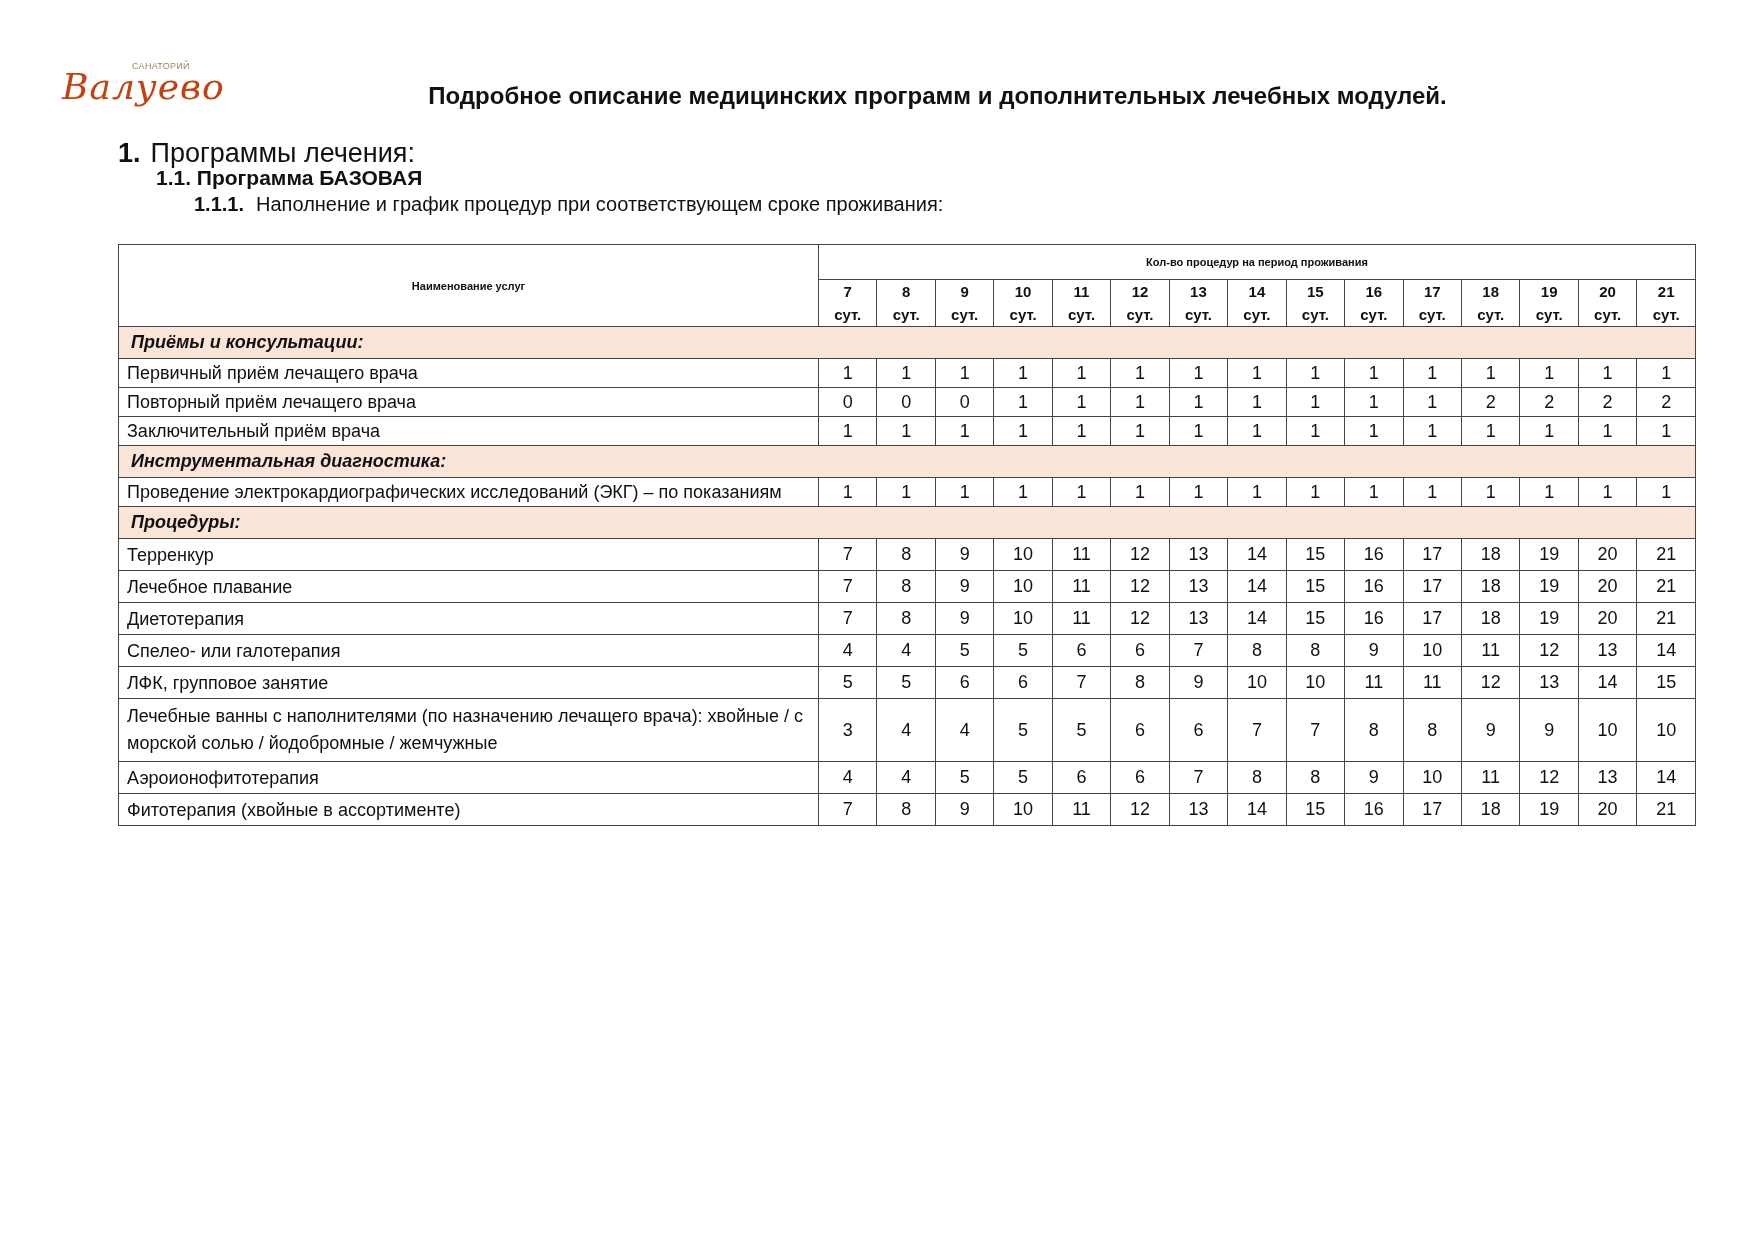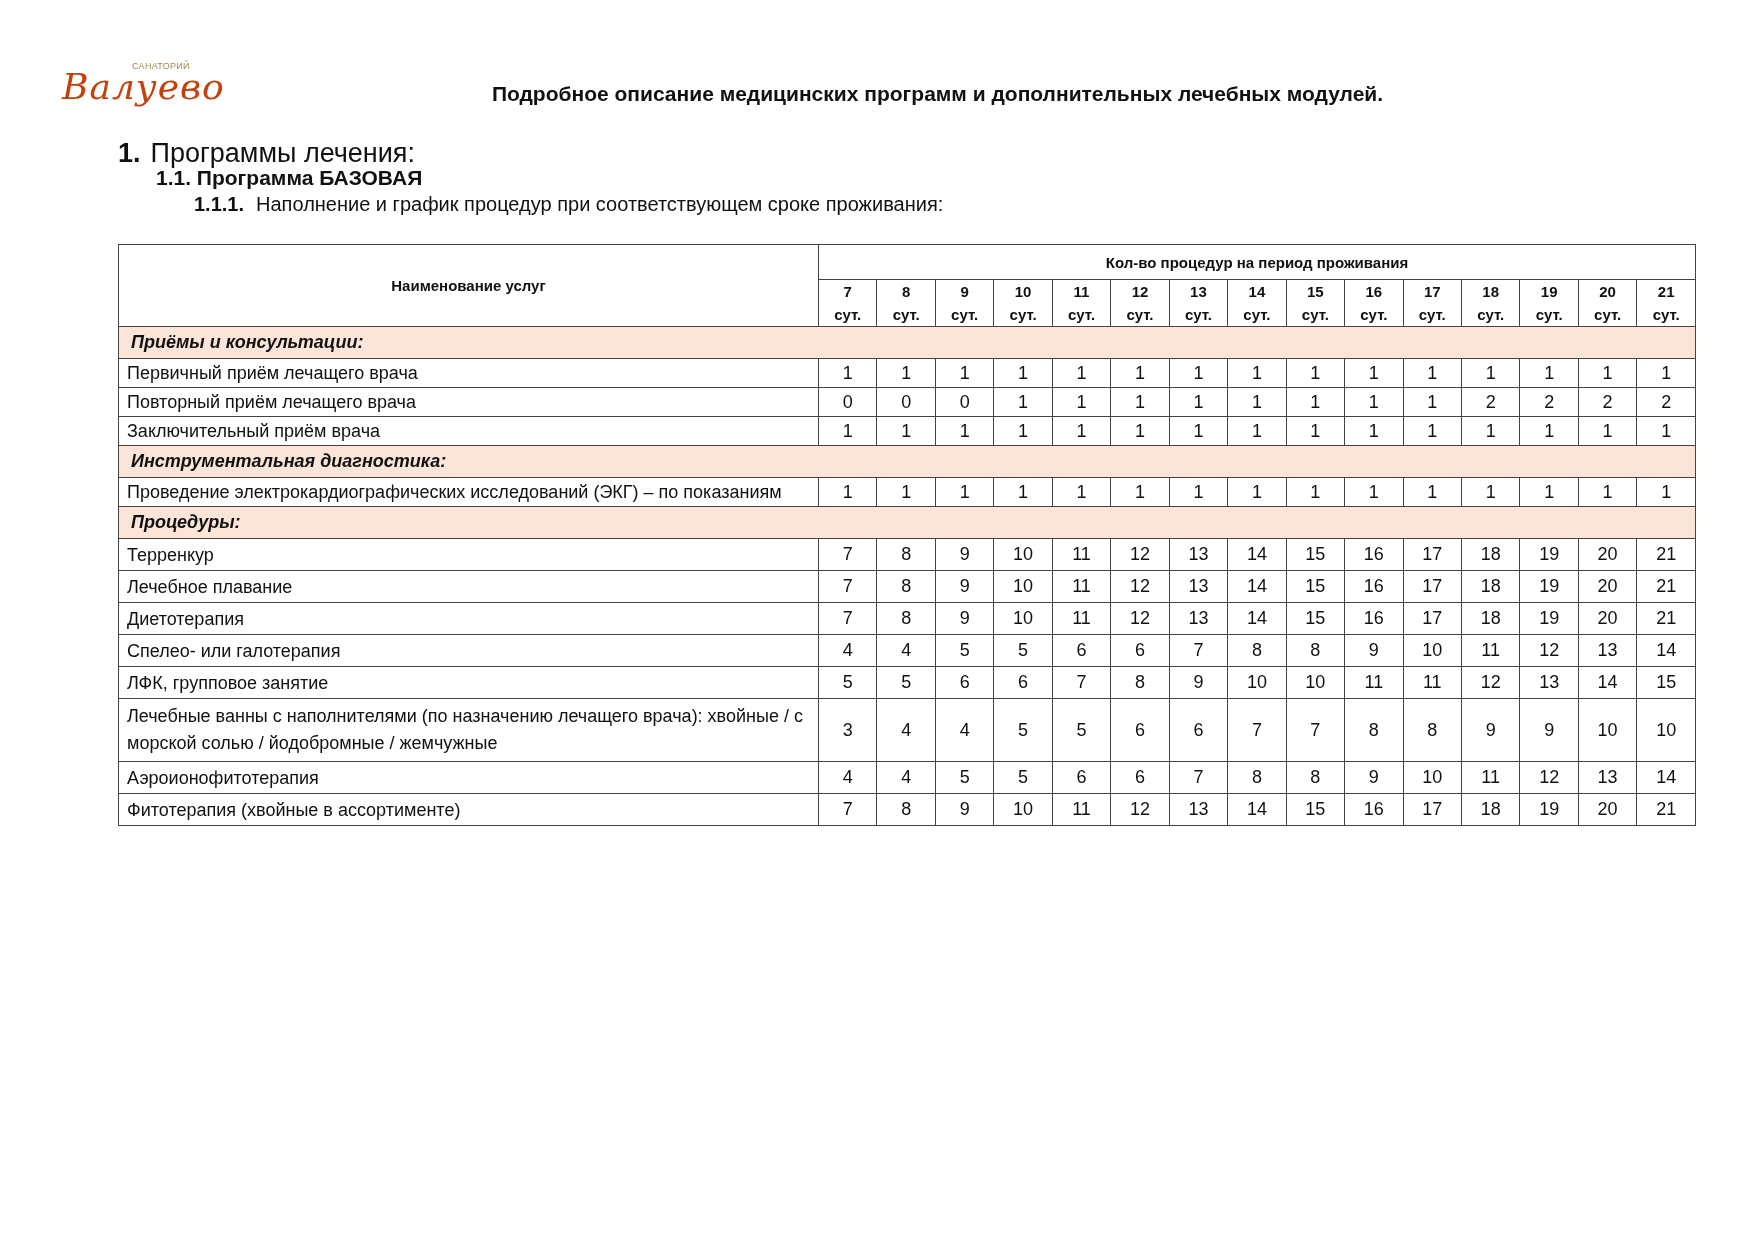--- a/index.html
+++ b/index.html
@@ -3,31 +3,31 @@
 <meta charset="utf-8">
 <style>
   html, body { margin: 0; padding: 0; background: #ffffff; }
   body { width: 1755px; height: 1241px; position: relative; overflow: hidden;
          font-family: "Liberation Sans", "DejaVu Sans", sans-serif; color: #111; }
   .logo { position: absolute; left: 62px; top: 54px; width: 150px; height: 56px; }
   .logo .small { position: absolute; left: 70px; top: 7px; font-size: 9px; color: #a08a55; letter-spacing: 0.3px; }
   .logo .big { position: absolute; left: 0; top: 12px; font-family: "DejaVu Serif", serif; font-style: italic;
                font-size: 36px; color: #c2410c; letter-spacing: 1px; }
   .title { position: absolute; left: 0; width: 1755px; top: 82px; text-align: center; padding-left: 120px; box-sizing: border-box;
-           font-weight: bold; font-size: 21px; }
+           font-weight: bold; font-size: 24px; }
   .h1 { position: absolute; left: 118px; top: 138px; font-size: 27px; }
   .h1 b { margin-right: 10px; }
   .h2 { position: absolute; left: 156px; top: 166px; font-size: 21px; font-weight: bold; }
   .h3 { position: absolute; left: 194px; top: 193px; font-size: 20px; }
   .h3 b { margin-right: 12px; margin-top: 35px; }
 
   table { position: absolute; left: 118px; top: 244px; border-collapse: collapse; table-layout: fixed;
           width: 1578px; font-size: 18px; }
   td, th { border: 1.5px solid #444; padding: 0; }
-  th { font-weight: bold; font-size: 15px; }
+  th { font-weight: bold; font-size: 11px; }
   .name-col { width: 700px; }
   .hdr-name { text-align: center; vertical-align: middle; height: 80px; }
   .hdr-group { height: 34px; text-align: center; }
   .hdr-day { text-align: center; font-size: 15px; line-height: 23px; height: 46px; }
   .cat td { background: #fbe4d8; font-weight: bold; font-style: italic; height: 31px; padding-left: 12px; }
   .row td { height: 28px; }
   .row td.n { padding-left: 8px; text-align: left; line-height: 28px; }
   .row td.v { text-align: center; }
   .row.tall td { height: 54px; }
   .row.tall td.n { line-height: 27px; }

